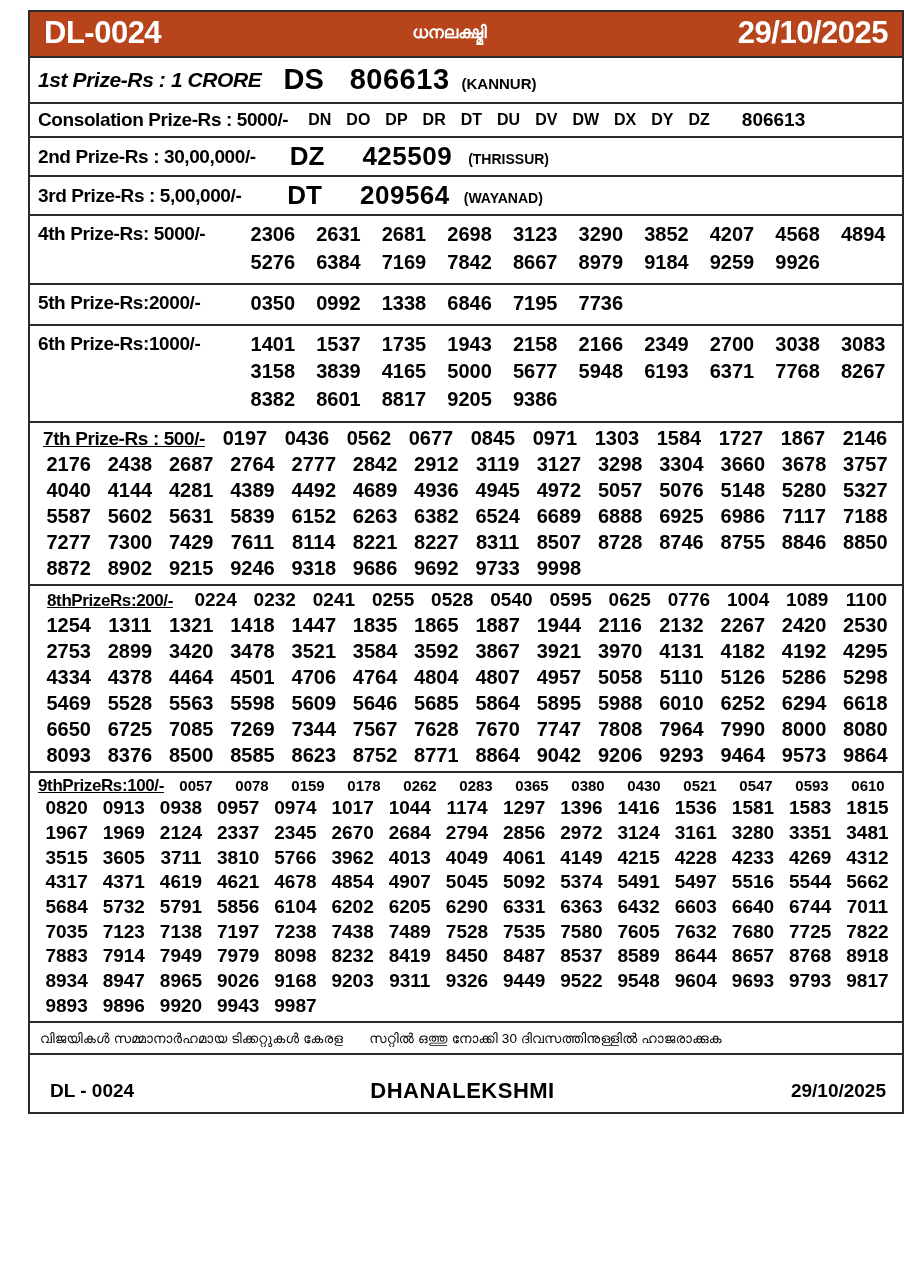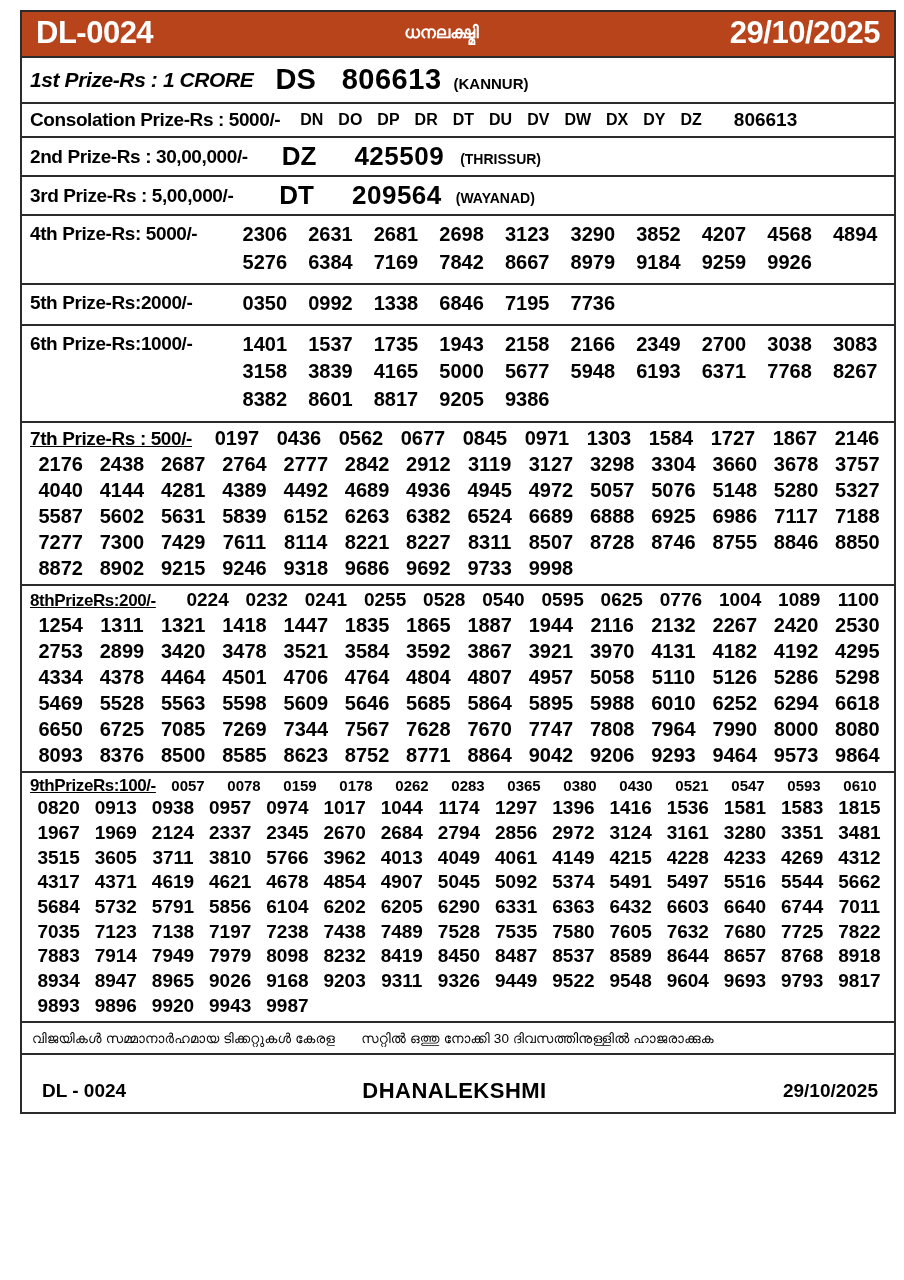--- a/index.html
+++ b/index.html
@@ -11,21 +11,21 @@
   }
   body {
     width: 904px;
     height: 1280px;
     position: relative;
     overflow: hidden;
   }
 
   .sheet {
     position: absolute;
-    left: 20px;
+    left: 28px;
     top: 10px;
     width: 876px;
     border: 2px solid #2b2b2b;
     background: #fff;
   }
 
   
   .hdr {
     background: #b8441c;
     display: flex;
@@ -123,21 +123,21 @@
   .g6 span { font-size: 20px; line-height: 1.28; }
 
   
   .block { padding: 2px 6px 3px 8px; border-bottom: 2px solid #2b2b2b; }
   .block:last-child { border-bottom: none; }
 
   .firstline {
     display: flex;
     align-items: baseline;
   }
-  .firstline .lbl { padding-right: 4px; }
+  .firstline .lbl { padding-right: 4px; text-align: center; }
   .firstline .grid { flex: 1; }
 
   .g11 { grid-template-columns: repeat(11, 1fr); }
   .g11 span { font-size: 20px; line-height: 1.30; }
 
   .g14 { grid-template-columns: repeat(14, 1fr); }
   .g14 span { font-size: 20px; line-height: 1.30; }
 
   .g13 { grid-template-columns: repeat(13, 1fr); }
   .g13 span { font-size: 15px; line-height: 1.30; }

